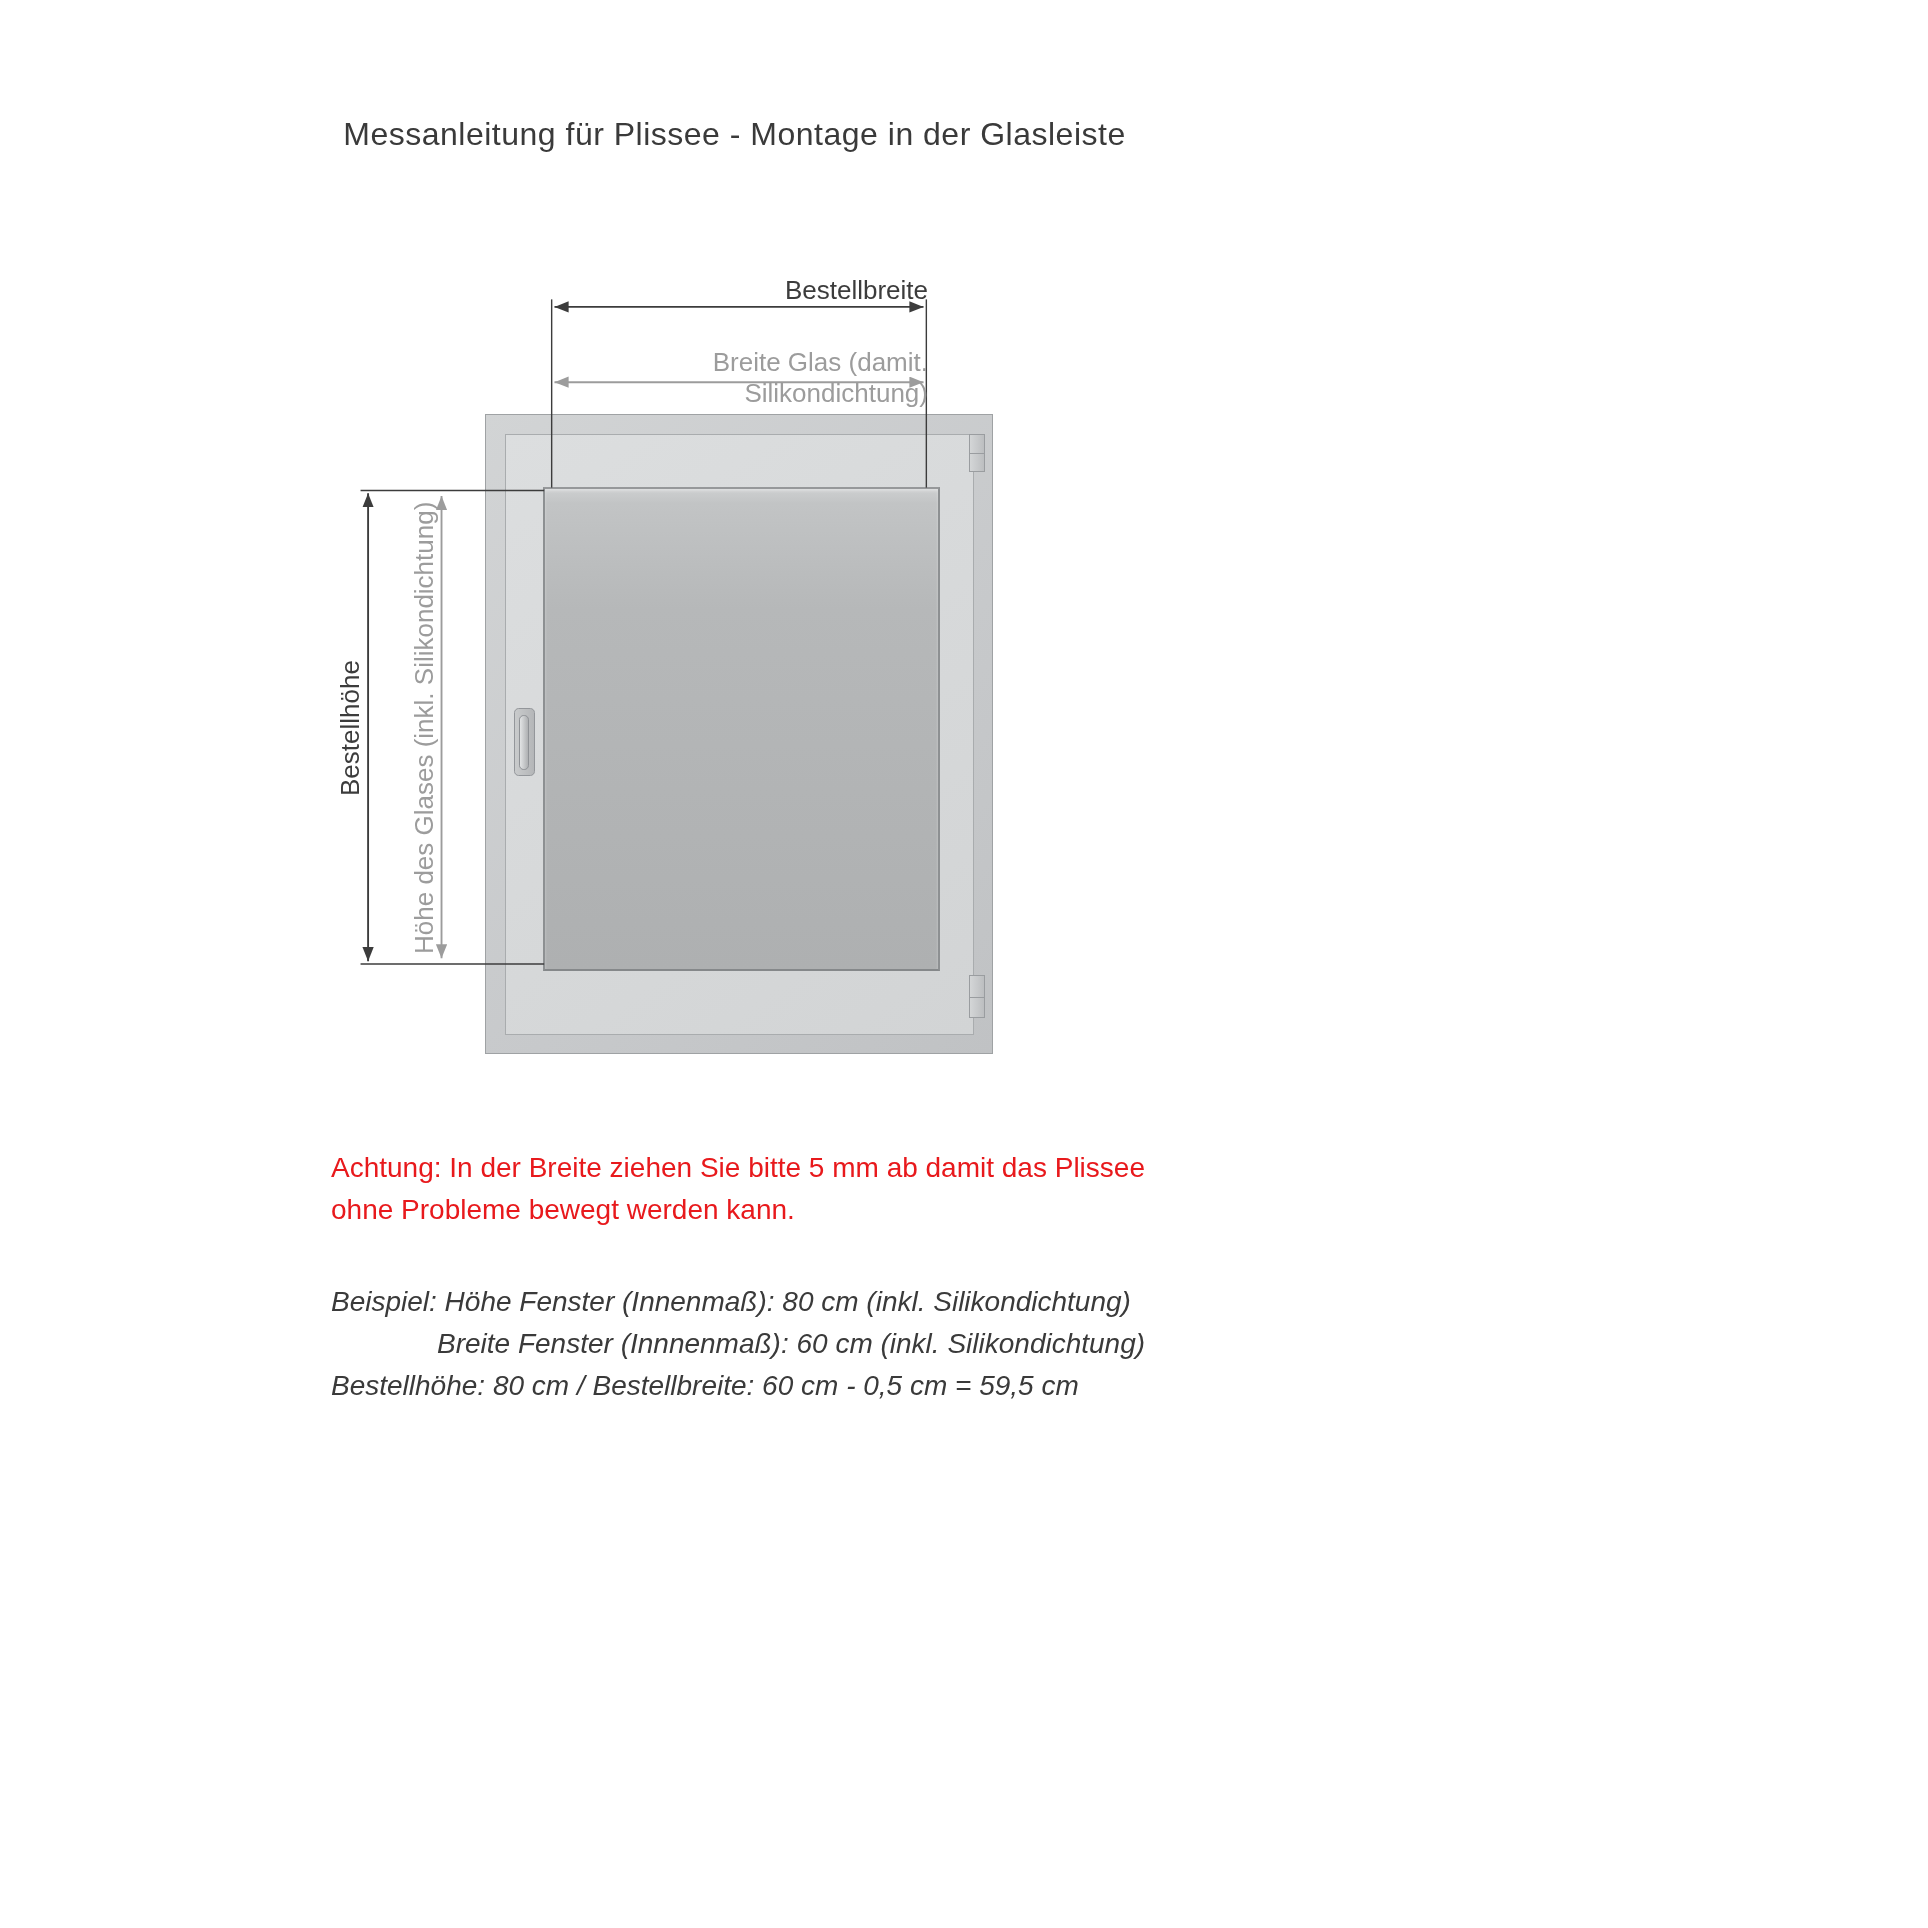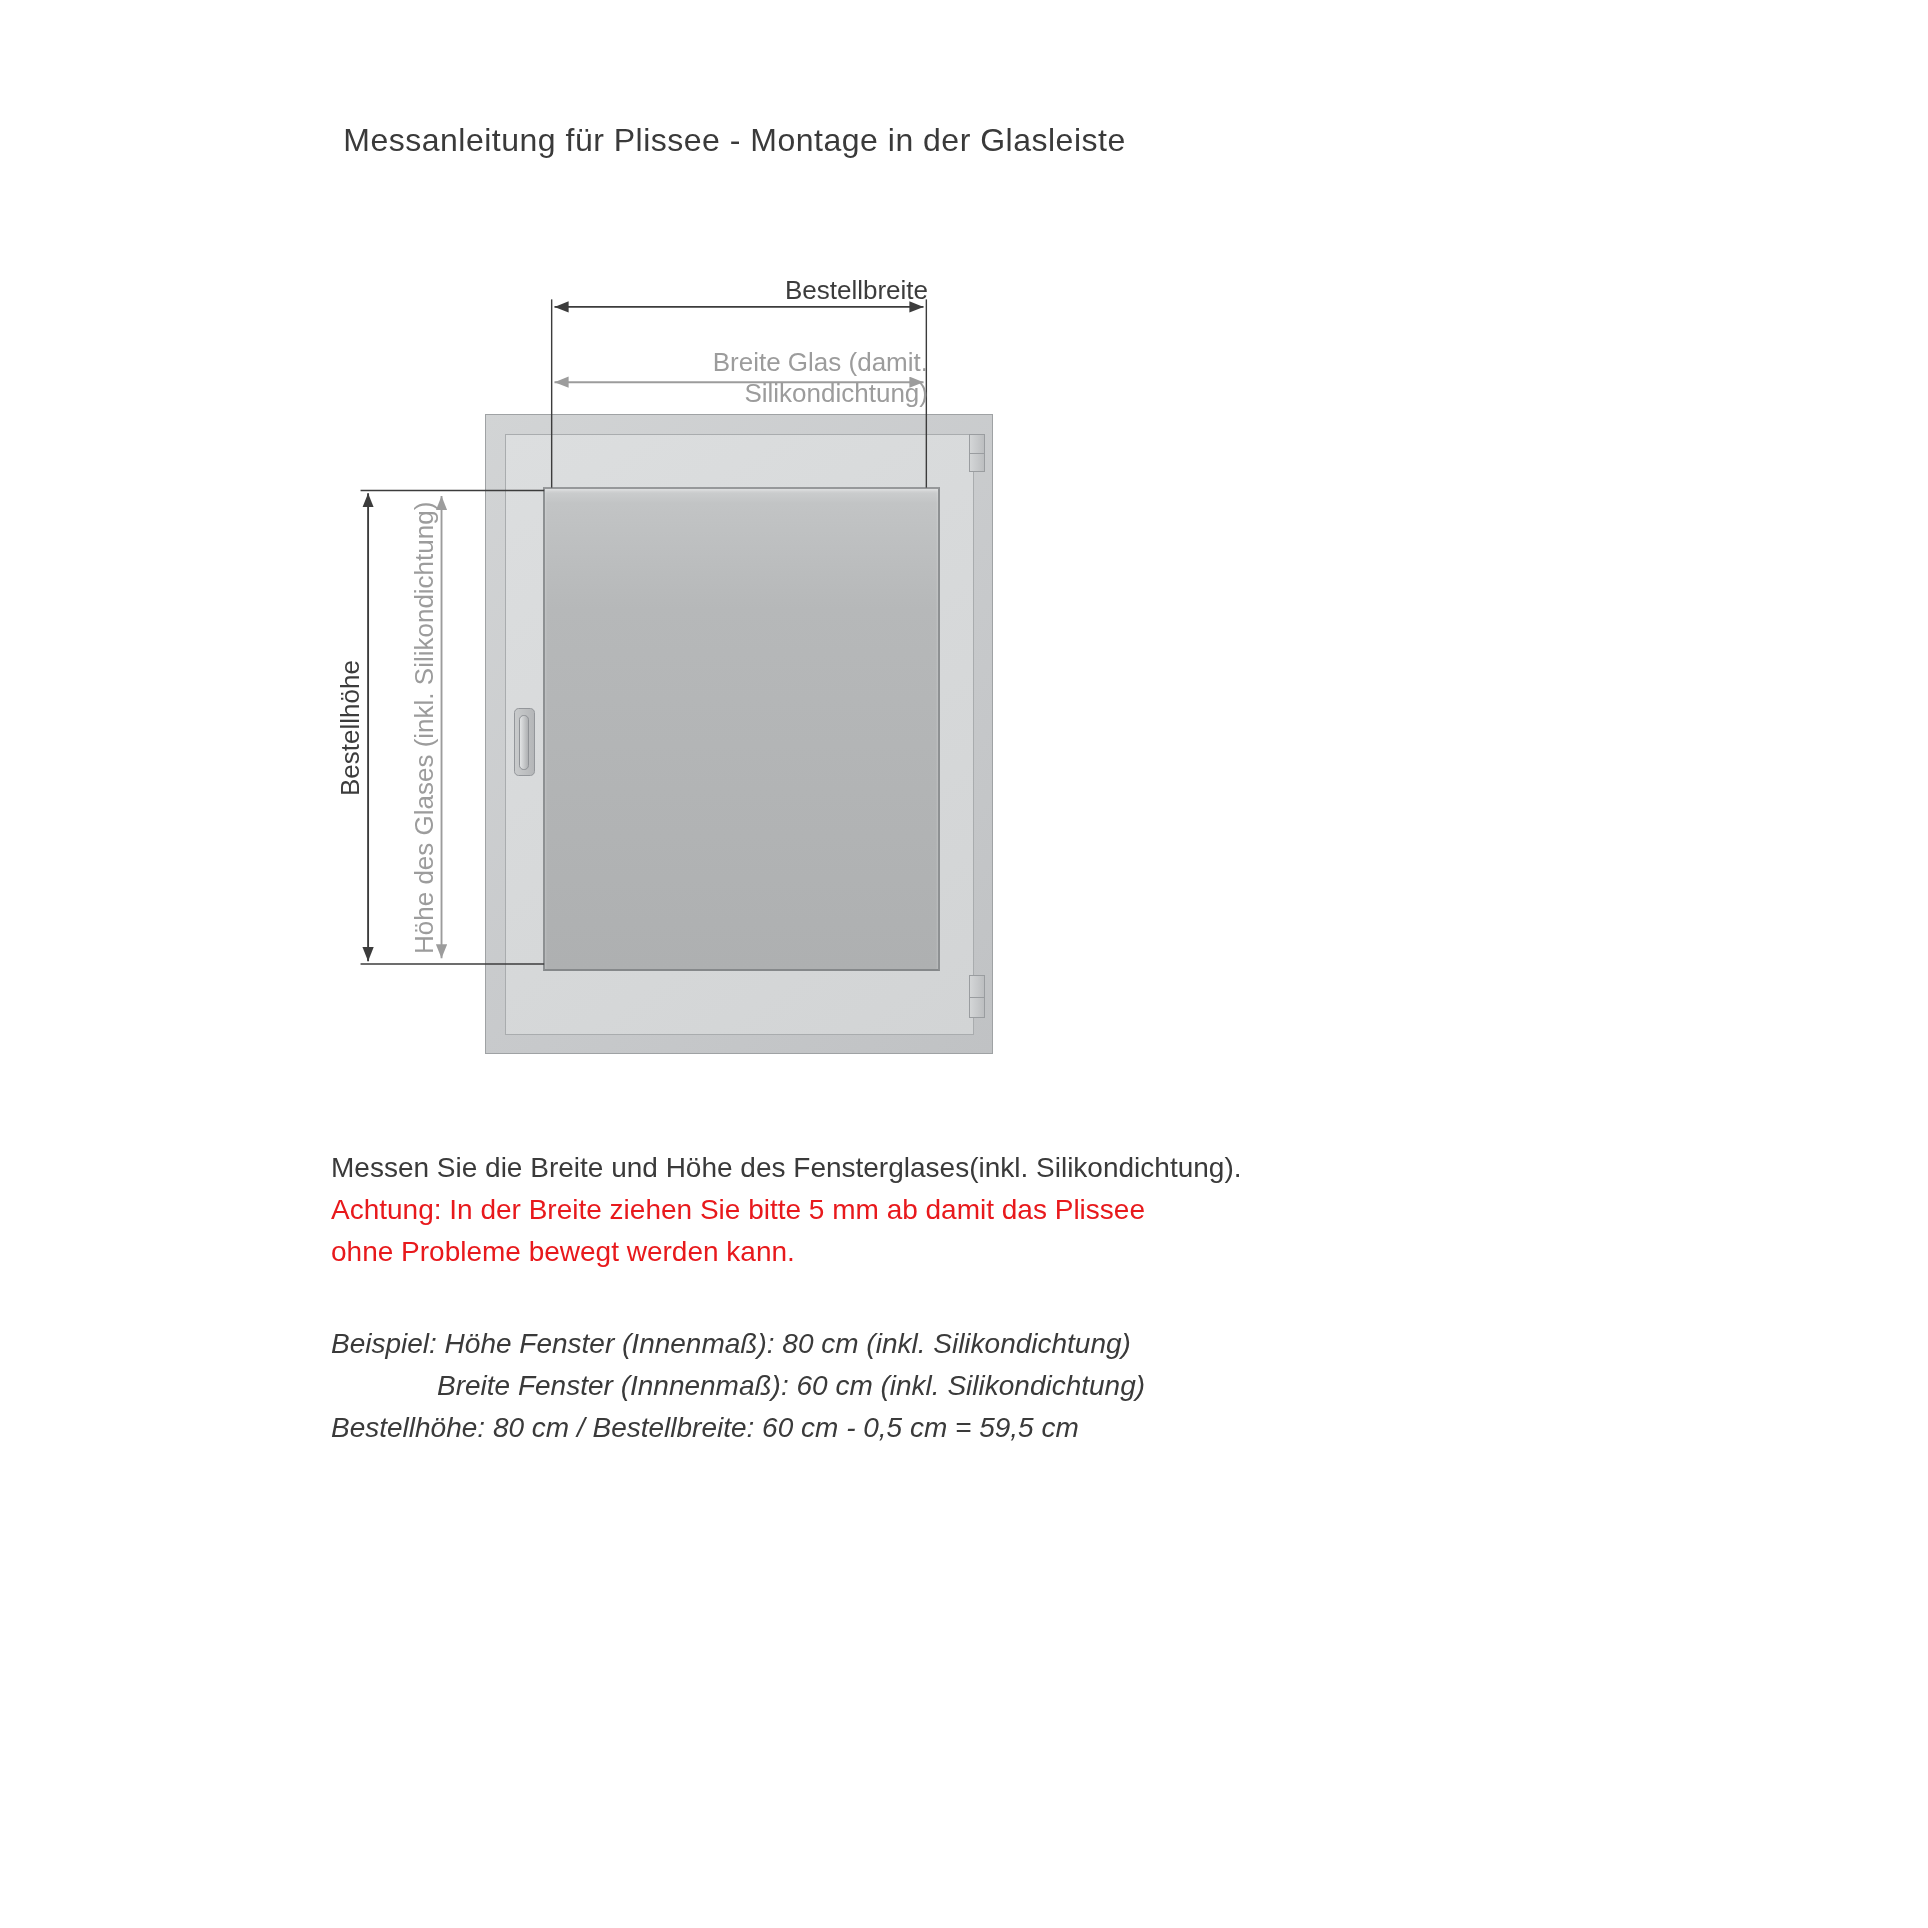--- a/index.html
+++ b/index.html
@@ -7,21 +7,21 @@
     position:relative;
     width:1928px;height:1928px;
     background:#ffffff;
     font-family:"Liberation Sans", sans-serif;
     color:#3a3a3a;
     overflow:hidden;
   }
 
   
   .title{
-    position:absolute;left:0;top:122px;width:1469px;
+    position:absolute;left:0;top:116px;width:1469px;
     text-align:center;font-size:32px;font-weight:400;color:#3a3a3a;
     letter-spacing:0.5px;
   }
 
   
   .frame-outer{
     position:absolute;left:485px;top:414px;width:508px;height:640px;
     background:linear-gradient(135deg,#d2d4d5 0%,#c7c9cb 60%,#c0c2c4 100%);
     border:0.9px solid #9fa2a4;
     box-sizing:border-box;
@@ -132,21 +132,20 @@
 
     <line x1="469" y1="527" x2="469" y2="1018" stroke="#9c9c9c" stroke-width="2" marker-start="url(#arrG)" marker-end="url(#arrG)"></line>
   </svg>
 
   <div class="dim-label-h label-bestellbreite">Bestellbreite</div>
   <div class="dim-label-h label-breiteglas">Breite Glas (damit. Silikondichtung)</div>
   <div class="dim-label-v label-bestellhoehe">Bestellhöhe</div>
   <div class="dim-label-v label-hoeheglas">Höhe des Glases (inkl. Silikondichtung)</div>
 
   <div class="textblock">
-    <div>Messen Sie die Breite und Höhe des Fensterglases(inkl. Silikondichtung).</div>
     <div class="warn">Achtung: In der Breite ziehen Sie bitte 5 mm ab damit das Plissee</div>
     <div class="warn">ohne Probleme bewegt werden kann.</div>
     <div class="example-block">
       <div>Beispiel: Höhe Fenster (Innenmaß): 80 cm (inkl. Silikondichtung)</div>
       <div class="indent">Breite Fenster (Innnenmaß): 60 cm  (inkl. Silikondichtung)</div>
       <div>Bestellhöhe: 80 cm / Bestellbreite: 60 cm  - 0,5 cm = 59,5 cm</div>
     </div>
   </div>
 
 </div>

